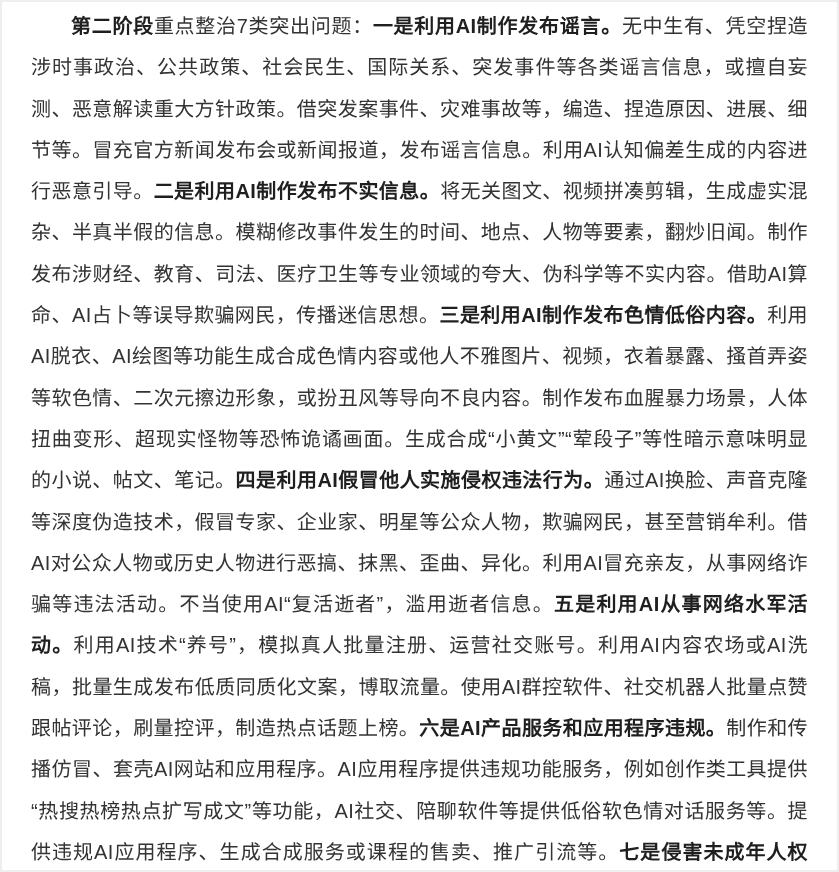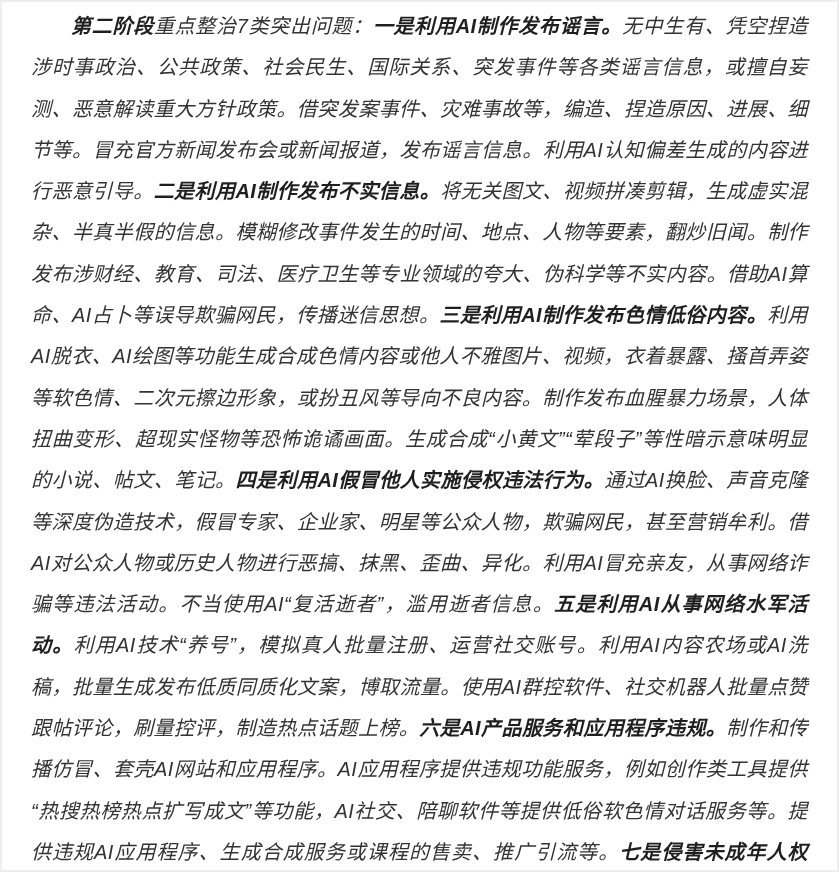--- a/index.html
+++ b/index.html
@@ -24,21 +24,20 @@
     line-height: 41.3px;
     letter-spacing: 0.4px;
     color: #333333;
     text-align: justify;
     text-justify: inter-character;
     text-indent: 2em;
     word-break: break-all;
   }
   .seg {
     font-weight: 400;
-    font-style: italic;
   }
   .seg.bold {
     font-weight: 700;
     color: #1f1f1f;
   }
 </style>
 </head>
 <body>
 
 <div class="page" style="background: rgb(255, 255, 255); border-color: rgb(238, 238, 238);">

